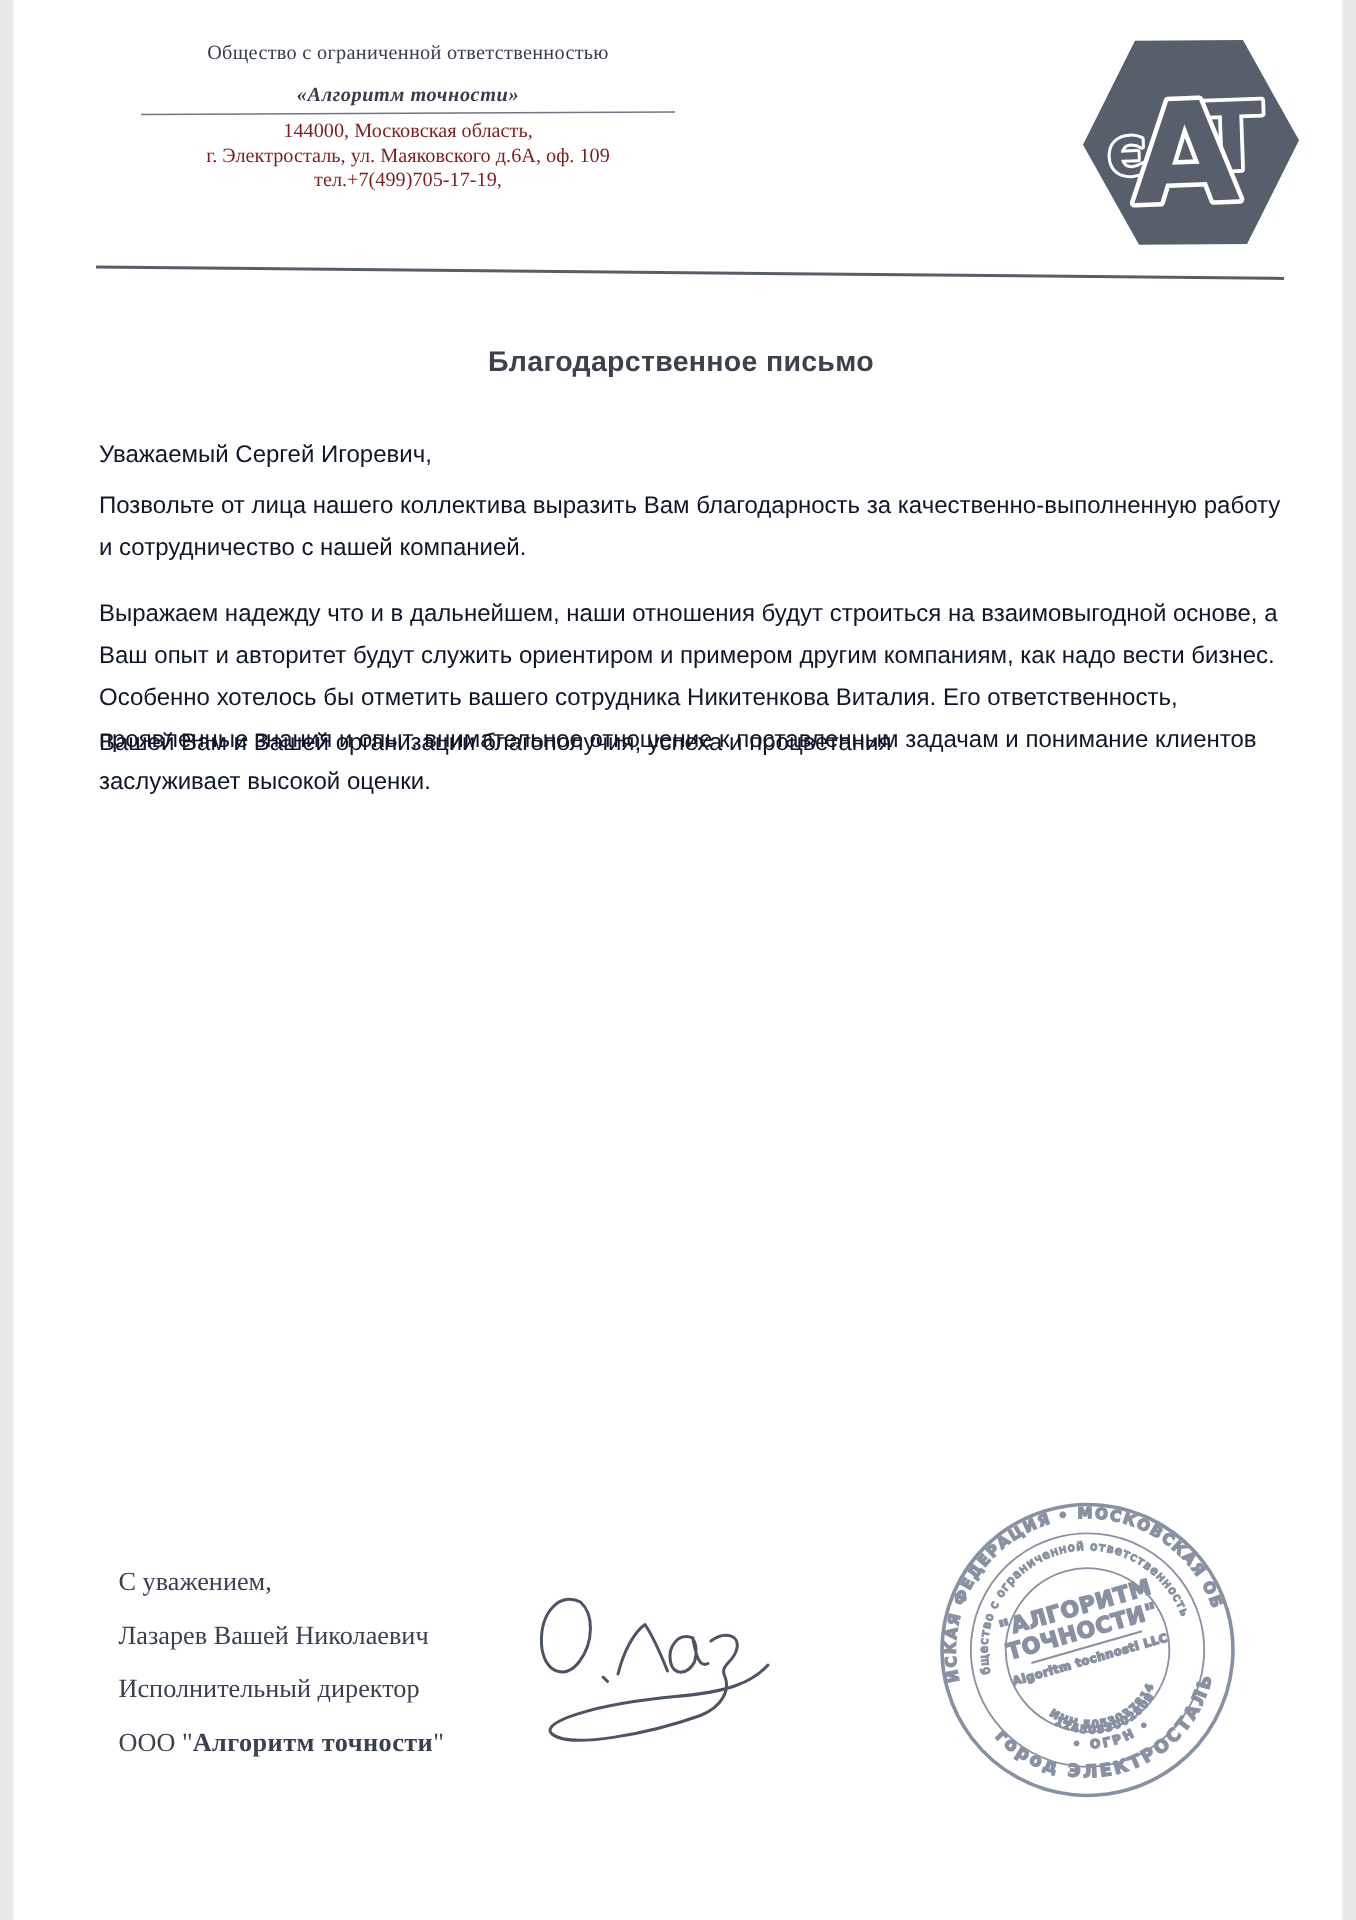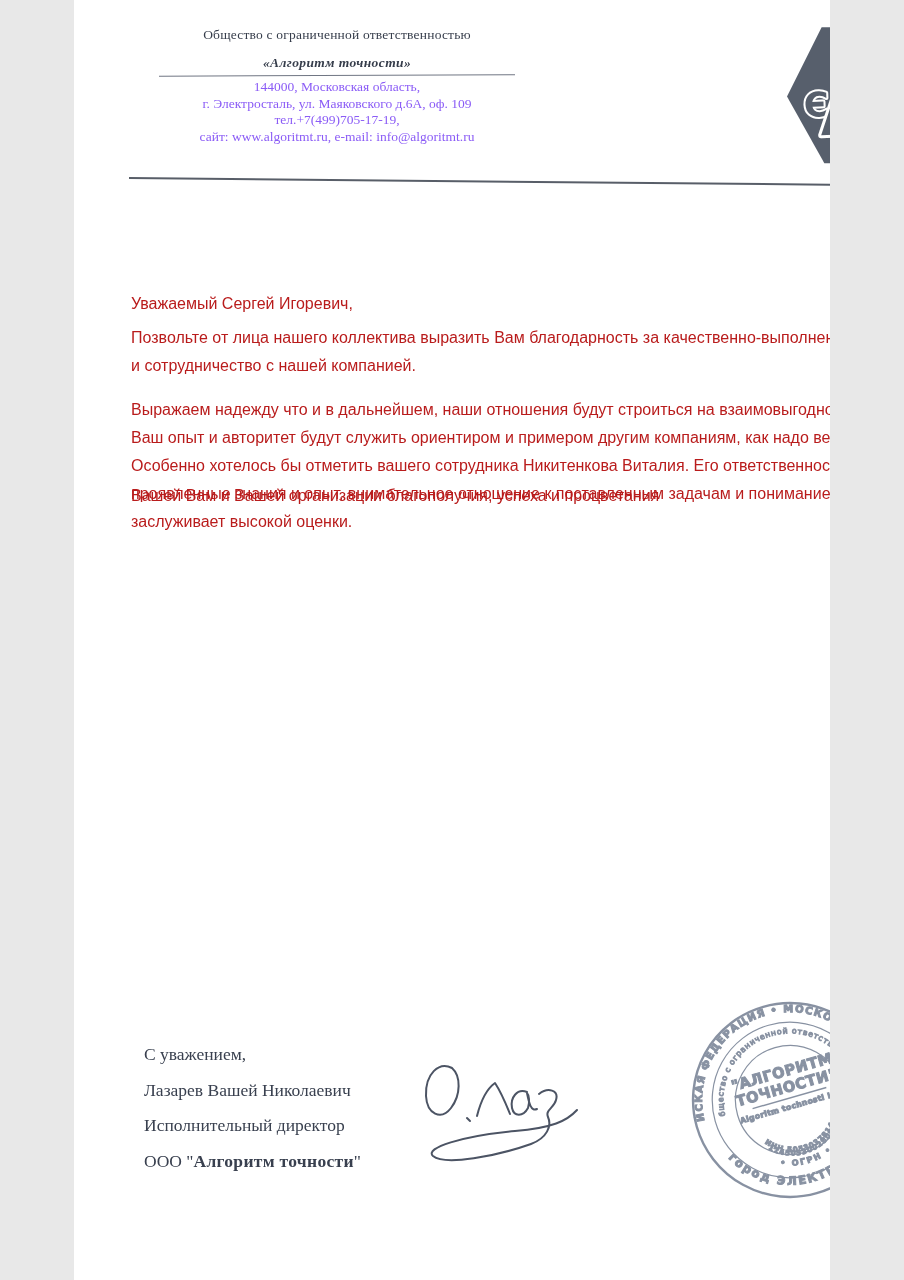--- a/index.html
+++ b/index.html
@@ -1,19 +1,19 @@
 <!DOCTYPE html>
 <html lang="ru"><head>
 <meta charset="utf-8">
 <style>
   * { margin: 0; padding: 0; box-sizing: border-box; }
   html, body { background: #e8e8e8; }
   .page {
     position: relative;
-    width: 756px;
+    width: 886px;
     height: 1280px;
     margin: 0 auto;
     background: #ffffff;
     overflow: hidden;
     font-family: "Liberation Serif", serif;
     color: #3a4150;
   }
   
   .letterhead {
     position: absolute;
@@ -26,21 +26,21 @@
     color: #363d4b;
   }
   .org-type { letter-spacing: 0.2px; }
   .org-name { font-weight: bold; letter-spacing: 0.4px; margin-top: 11px; font-style: italic; }
   .head-rule {
     width: 356px; height: 0;
     border-top: 1.5px solid #707683;
     margin: 4px 0 3px 0;
     transform: rotate(-0.25deg);
   }
-  .address { line-height: 16.5px; color: #8b5cf6; }
+  .address { line-height: 16.5px; color: #7f1d1d; }
   
   .logo {
     position: absolute;
     left: 708px; top: 20px;
     width: 152px; height: 150px;
   }
   .logo text {
     font-family: "DejaVu Sans", sans-serif;
     font-weight: bold;
     paint-order: stroke;
@@ -67,21 +67,21 @@
     color: #3b414d;
     letter-spacing: 0.2px;
   }
   .body-text {
     position: absolute;
     left: 57px;
     width: 796px;
     font-family: "Liberation Sans", sans-serif;
     font-size: 16px;
     line-height: 28px;
-    color: #b91c1c;
+    color: #0f172a;
   }
   .salutation { top: 290px; }
   .para1 { top: 324px; }
   .para2 { top: 371px; margin-top: 25px; }
   .para3 { top: 482px; }
   
   .sig-block {
     position: absolute;
     left: 50px; top: 1044px;
     font-family: "Liberation Serif", serif;
@@ -120,34 +120,34 @@
 
 <div class="page">
 
   <div class="letterhead">
     <div class="org-type">Общество с ограниченной ответственностью</div>
     <div class="org-name">«Алгоритм точности»</div>
     <div class="head-rule"></div>
     <div class="address">144000, Московская область,</div>
     <div class="address">г. Электросталь, ул. Маяковского д.6А, оф. 109</div>
     <div class="address">тел.+7(499)705-17-19,</div>
-    <div class="address">сайт: www.algoritmt.ru, e-mail: info@algoritmt.ru</div>
   </div>
 
   <svg class="logo" viewBox="0 0 152 150">
     <g transform="rotate(-2 76 75)">
       <polygon points="42,6 114,8 149,76 112,144 40,142 5,74" fill="#575f6c"></polygon>
       <text x="34" y="95" font-size="34" fill="#575f6c" stroke="#ffffff" stroke-width="4" text-anchor="middle">Є</text>
       <text x="104" y="94" font-size="62" fill="#575f6c" stroke="#ffffff" stroke-width="5" text-anchor="middle">Т</text>
       <text x="73" y="114" font-size="92" fill="#575f6c" stroke="#ffffff" stroke-width="6" text-anchor="middle">А</text>
     </g>
   </svg>
 
   <div class="divider"></div>
 
+  <div class="title">Благодарственное письмо</div>
 
   <div class="body-text salutation">Уважаемый Сергей Игоревич,</div>
   <div class="body-text para1">Позвольте от лица нашего коллектива выразить Вам благодарность за качественно-выполненную работу и сотрудничество с нашей компанией.</div>
   <div class="body-text para2">Выражаем надежду что и в дальнейшем, наши отношения будут строиться на взаимовыгодной основе, а Ваш опыт и авторитет будут служить  ориентиром и примером другим компаниям, как надо вести бизнес. Особенно хотелось бы отметить вашего сотрудника Никитенкова Виталия. Его ответственность, проявленные знания и опыт, внимательное отношение к поставленным задачам и понимание клиентов заслуживает высокой оценки.</div>
   <div class="body-text para3">Вашей Вам и Вашей организации благополучия, успеха и процветания</div>
 
   <div class="sig-block">
     <div>С уважением,</div>
     <div>Лазарев Вашей Николаевич</div>
     <div>Исполнительный директор</div>

